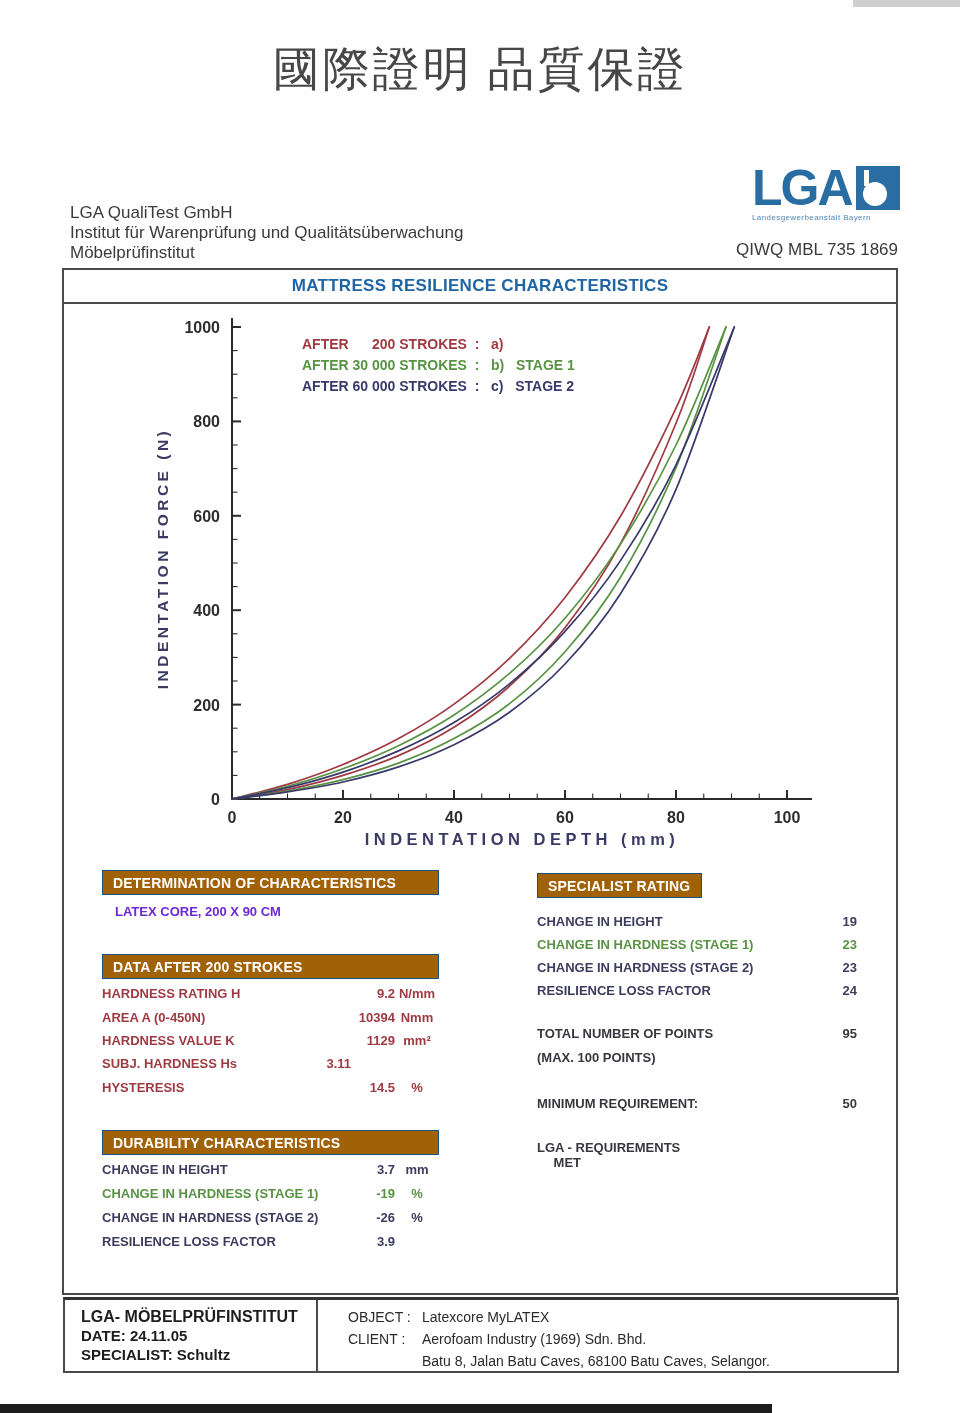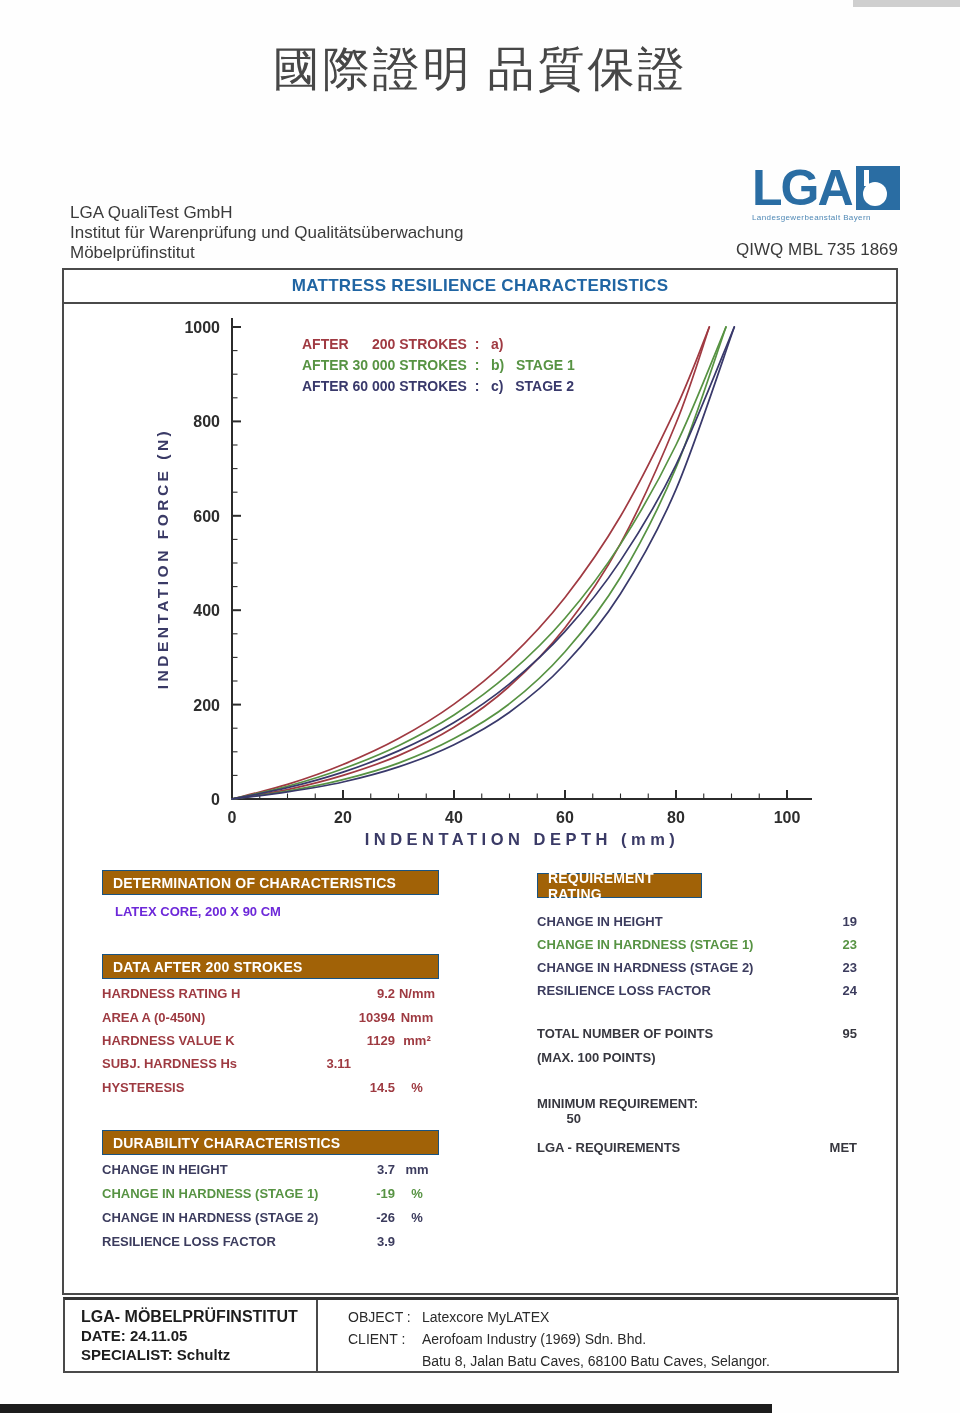--- a/index.html
+++ b/index.html
@@ -212,21 +212,21 @@
       <span class="lbl">CHANGE IN HARDNESS (STAGE 2)</span>
       <span class="val">-26</span>
       <span class="unit">%</span>
     </div>
     <div class="t-row" style="left: 38px; top: 964px; width: 337px; color: rgb(60, 60, 94);">
       <span class="lbl">RESILIENCE LOSS FACTOR</span>
       <span class="val">3.9</span>
       <span class="unit"></span>
     </div>
 
-    <div class="hdr-bar" style="left:473px;top:603px;width:165px;">REQUIREMENT RATING</div>
+    <div class="hdr-bar" style="left:473px;top:603px;width:165px;">SPECIALIST RATING</div>
 
     <div class="r-row" style="top: 644px; color: rgb(60, 60, 94);">
       <span class="lbl">CHANGE IN HEIGHT</span>
       <span class="val">19</span>
     </div>
     <div class="r-row" style="top: 667px; color: rgb(87, 147, 67);">
       <span class="lbl">CHANGE IN HARDNESS (STAGE 1)</span>
       <span class="val">23</span>
     </div>
     <div class="r-row" style="top: 690px; color: rgb(60, 60, 94);">
@@ -238,25 +238,25 @@
       <span class="val">24</span>
     </div>
 
     <div class="sum-row" style="top:756px;">
       <span class="lbl">TOTAL NUMBER OF POINTS</span>
       <span class="val">95</span>
     </div>
     <div class="sum-row" style="top:780px;">
       <span class="lbl">(MAX. 100 POINTS)</span>
     </div>
-    <div class="sum-row" style="top:826px;flex-direction:column;">
+    <div class="sum-row" style="top:826px;">
       <span class="lbl">MINIMUM REQUIREMENT:</span>
       <span class="val">50</span>
     </div>
-    <div class="sum-row" style="top:870px;">
+    <div class="sum-row" style="top:870px;flex-direction:column;">
       <span class="lbl">LGA - REQUIREMENTS</span>
       <span class="val">MET</span>
     </div>
   </div>
 
   <div class="footer-box">
     <div class="f-left">
       <div class="l1">LGA- MÖBELPRÜFINSTITUT</div>
       <div class="l2">DATE: 24.11.05</div>
       <div class="l3">SPECIALIST: Schultz</div>

